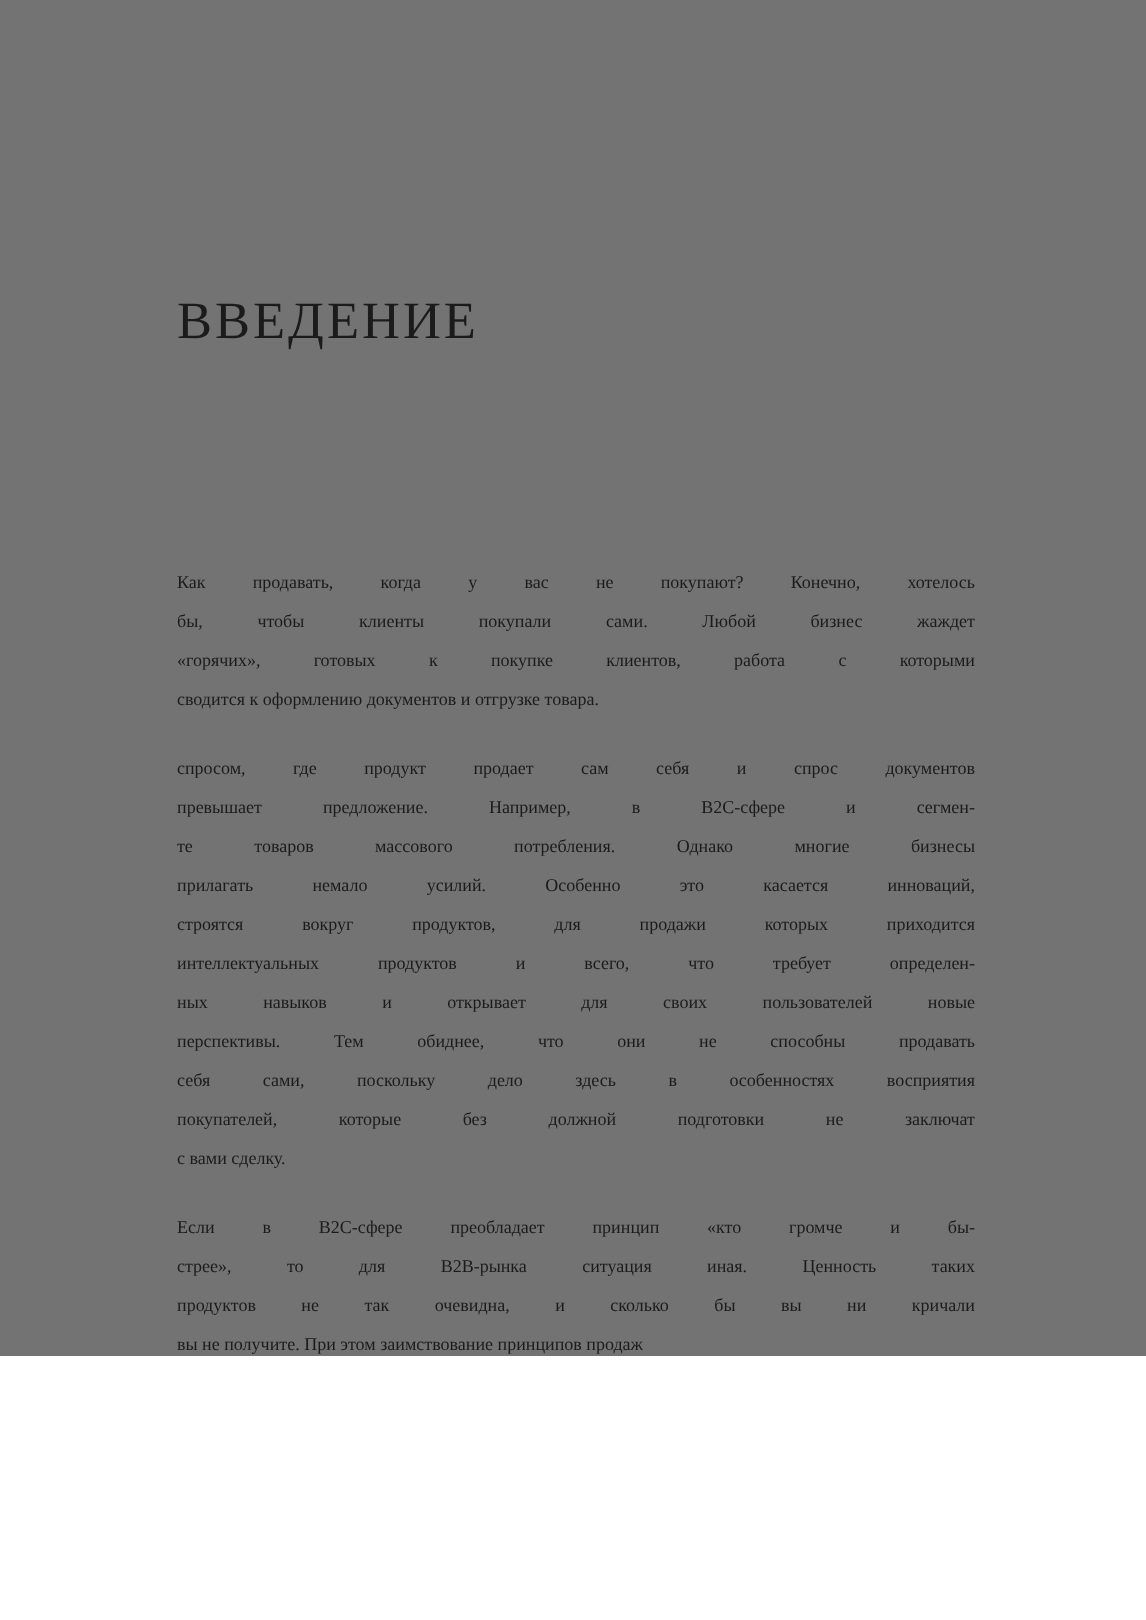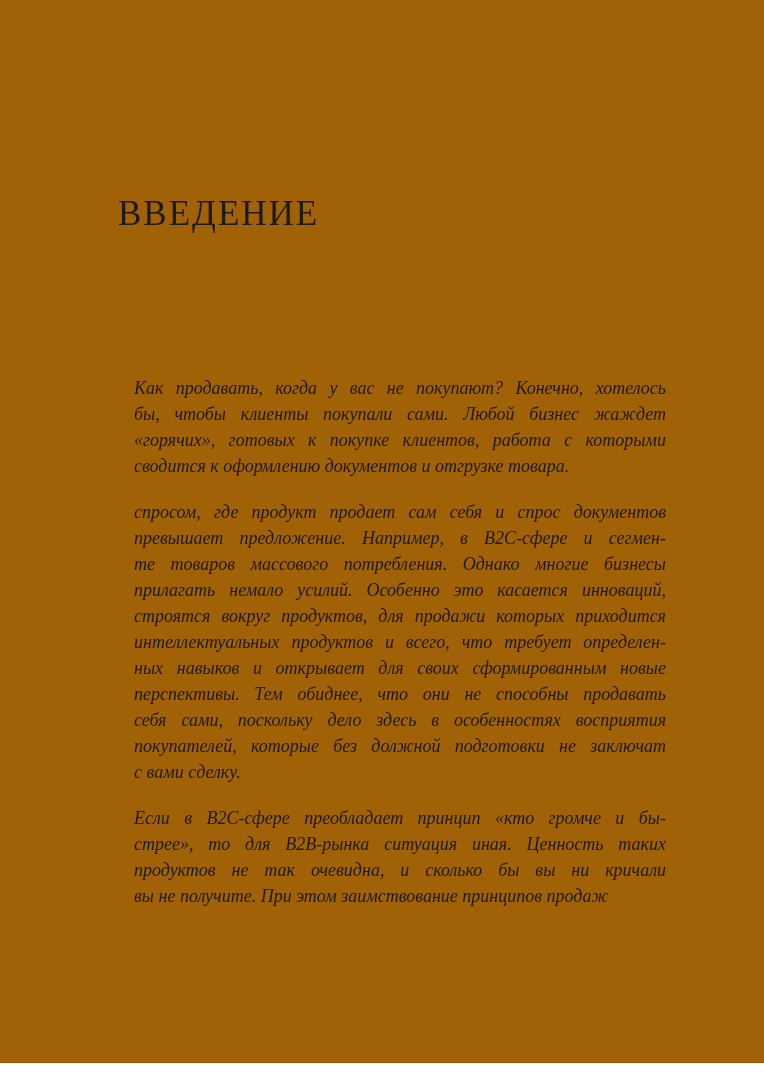--- a/index.html
+++ b/index.html
@@ -3,44 +3,43 @@
 <meta charset="utf-8">
 <style>
   html, body {
     margin: 0;
     padding: 0;
     background: #ffffff;
   }
   .page {
     position: relative;
     width: 764px;
-    height: 1063px;
-    background: #a16207;
+    height: 904px;
+    background: #737373;
     overflow: hidden;
     font-family: "Liberation Serif", "DejaVu Serif", serif;
     color: #1b1b1b;
   }
   .chapter-title {
     position: absolute;
     left: 118px;
     top: 172px;
     font-size: 35px;
     font-weight: 400;
     letter-spacing: 2px;
     color: #1b1b1b;
     line-height: 1.1;
   }
   .body-text {
     position: absolute;
-    left: 134px;
+    left: 118px;
     top: 375px;
     width: 532px;
-    font-size: 18px;
+    font-size: 12px;
     line-height: 26px;
-    font-style: italic;
   }
   .paragraph {
     margin: 0 0 20px 0;
   }
   .line {
     text-align: justify;
     text-align-last: justify;
     white-space: normal;
   }
   .line.last {
@@ -59,21 +58,21 @@
         <div class="line">«горячих», готовых к покупке клиентов, работа с которыми</div>
         <div class="line last">сводится к оформлению документов и отгрузке товара.</div>
       </div>
       <div class="paragraph">
         <div class="line">спросом, где продукт продает сам себя и спрос документов</div>
         <div class="line">превышает предложение. Например, в B2C-сфере и сегмен-</div>
         <div class="line">те товаров массового потребления. Однако многие бизнесы</div>
         <div class="line">прилагать немало усилий. Особенно это касается инноваций,</div>
         <div class="line">строятся вокруг продуктов, для продажи которых приходится</div>
         <div class="line">интеллектуальных продуктов и всего, что требует определен-</div>
-        <div class="line">ных навыков и открывает для своих сформированным новые</div>
+        <div class="line">ных навыков и открывает для своих пользователей новые</div>
         <div class="line">перспективы. Тем обиднее, что они не способны продавать</div>
         <div class="line">себя сами, поскольку дело здесь в особенностях восприятия</div>
         <div class="line">покупателей, которые без должной подготовки не заключат</div>
         <div class="line last">с вами сделку.</div>
       </div>
       <div class="paragraph">
         <div class="line">Если в B2C-сфере преобладает принцип «кто громче и бы-</div>
         <div class="line">стрее», то для B2B-рынка ситуация иная. Ценность таких</div>
         <div class="line">продуктов не так очевидна, и сколько бы вы ни кричали</div>
         <div class="line last">вы не получите. При этом заимствование принципов продаж</div>

